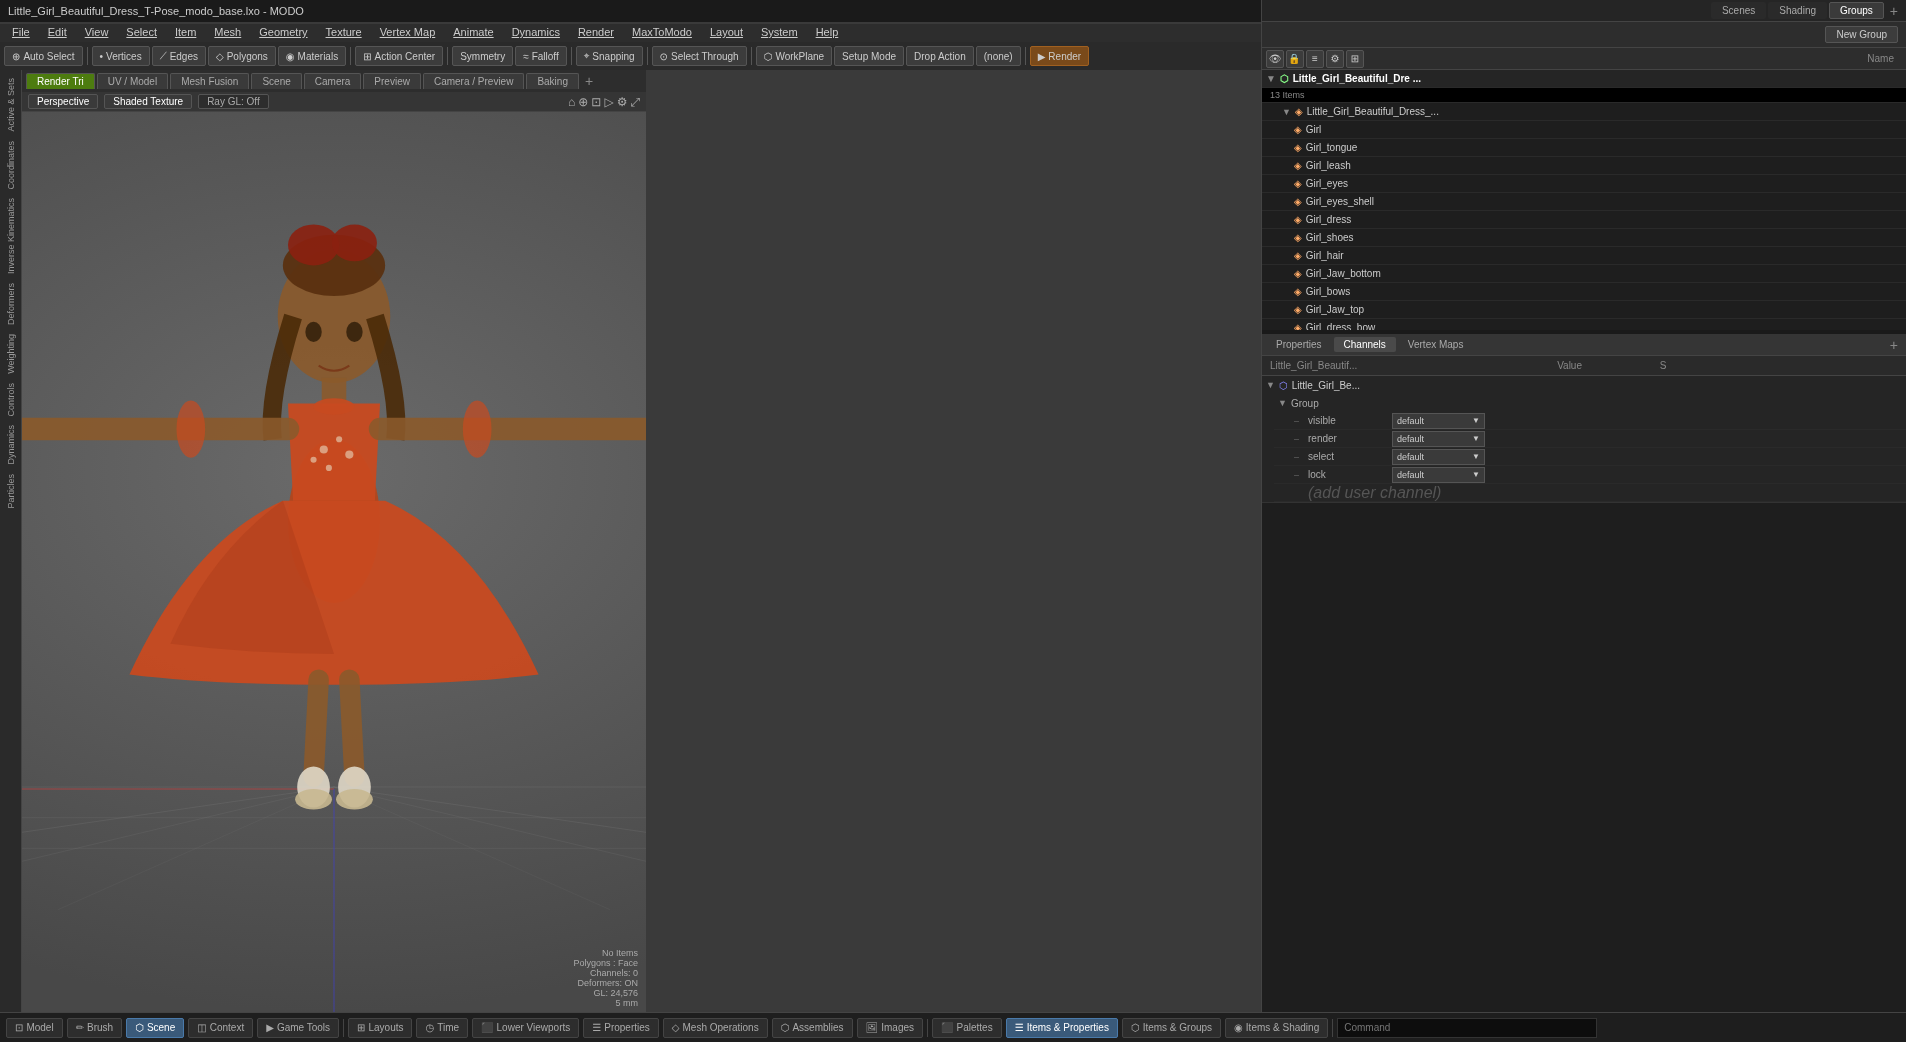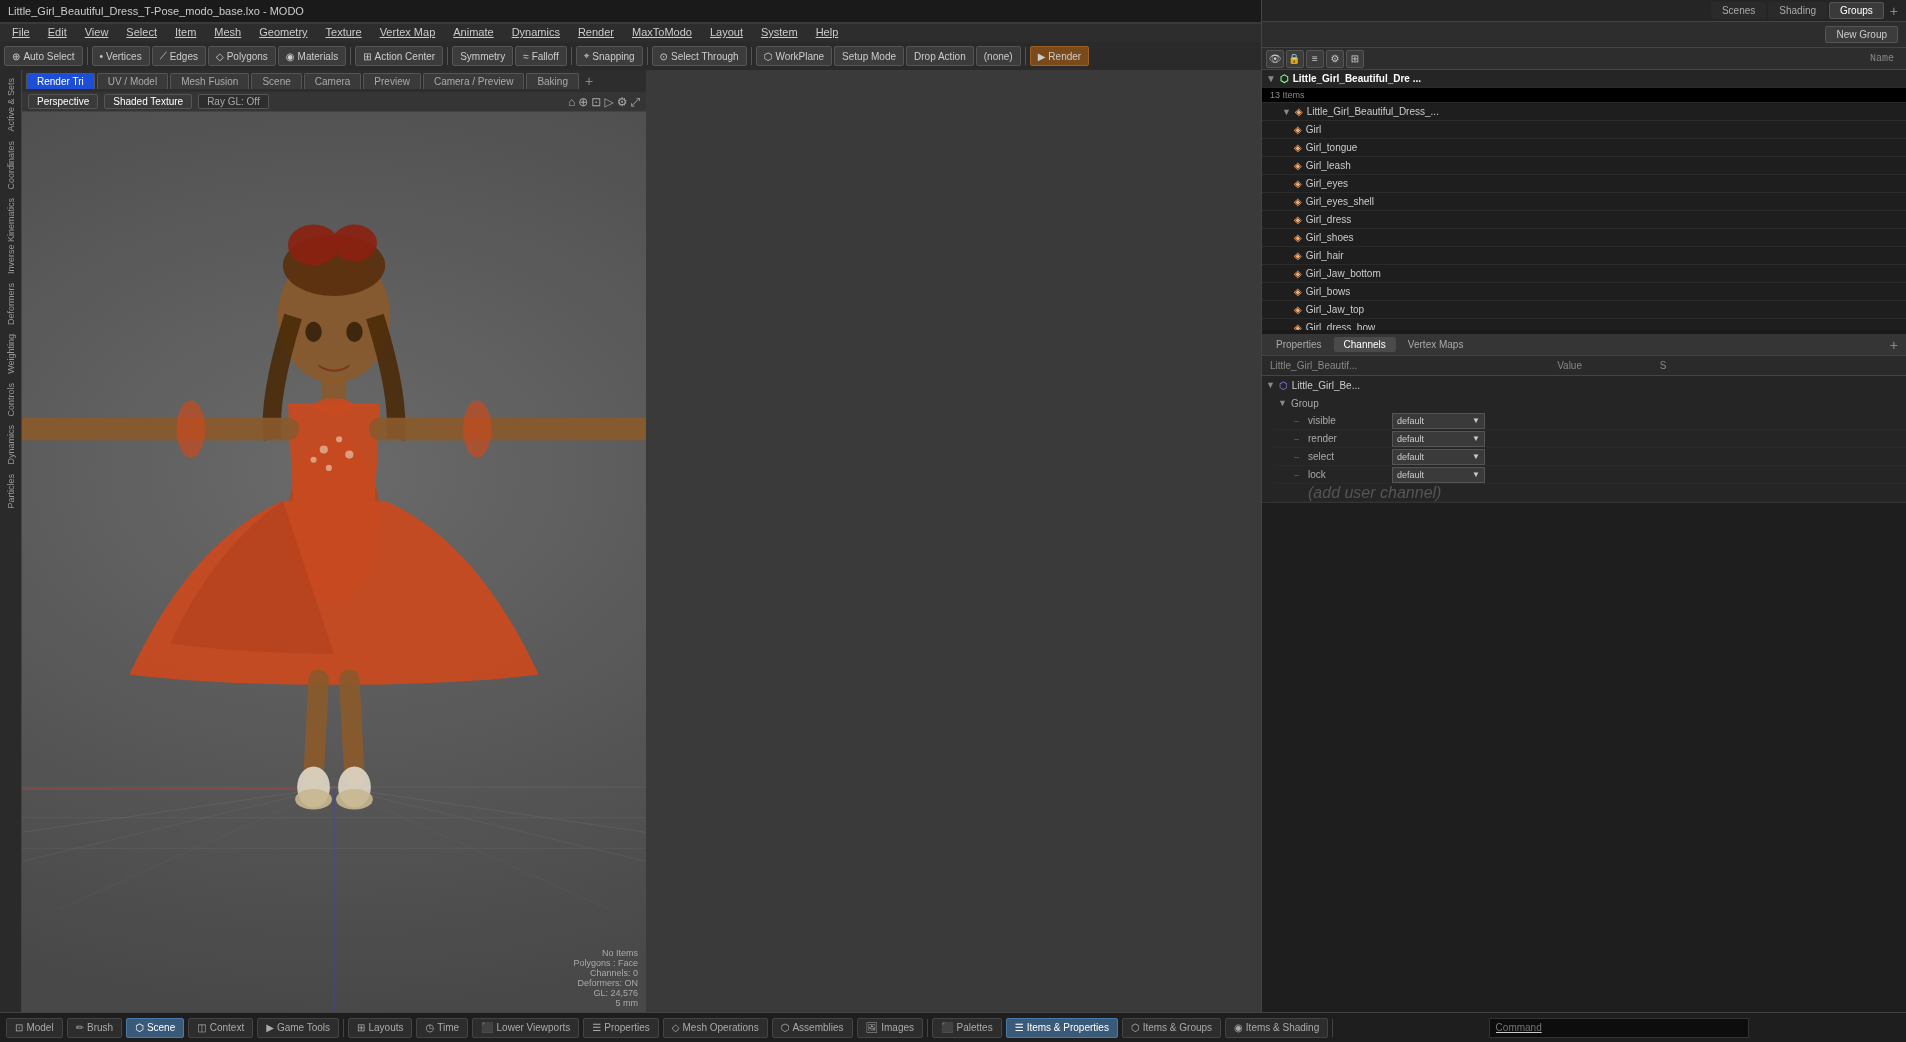--- a/index.html
+++ b/index.html
@@ -124,21 +124,21 @@
       padding: 2px 10px;
       font-size: 10px;
       color: #aaa;
       background: #3a3a3a;
       border: 1px solid #555;
       border-bottom: none;
       cursor: pointer;
       border-radius: 2px 2px 0 0;
     }
     .viewport-tab.active {
-      background: #1d4ed8;
+      background: #4d7c0f;
       color: #fff;
       text-align: right;
     }
     .tab-add {
       font-size: 14px;
       color: #888;
       cursor: pointer;
       padding: 0 4px;
     }
 
@@ -425,22 +425,21 @@
     .status-btn.active {
       background: #3a5a7a;
       color: #fff;
       border-color: #4a7aaa;
     }
     .status-sep { width: 1px; height: 18px; background: #444; }
     #command-bar {
       flex: 1;
       display: flex;
       align-items: center;
-      justify-content: center;
-      text-decoration: underline;
+      justify-content: flex-start;
     }
     #command-input {
       width: 260px;
       height: 20px;
       background: #0d0d0d;
       border: 1px solid #333;
       color: #ccc;
       font-size: 10px;
       padding: 0 6px;
     }
@@ -742,21 +741,21 @@
     <button id="new-group-btn" style="position:static; padding:2px 10px; font-size:10px; color:#ccc; background:#3c3c3c; border:1px solid #555; border-radius:2px; cursor:pointer;">New Group</button>
   </div>
 
   <div id="items-toolbar">
     <div class="items-tb-btn">👁</div>
     <div class="items-tb-btn">🔒</div>
     <div class="items-tb-btn">≡</div>
     <div class="items-tb-btn">⚙</div>
     <div class="items-tb-btn">⊞</div>
     <div style="flex:1;"></div>
-    <span style="font-size:10px; color:#888; margin-right:8px;font-family:Liberation Mono, monospace;">Name</span>
+    <span style="font-size:10px; color:#888; margin-right:8px;">Name</span>
   </div>
 
   <div id="items-list" style="flex:0 0 auto; height:260px; overflow-y:auto; background:#1e1e1e;">
 
     <div class="item-row group-header">
       <span style="color:#888; font-size:10px;">▼</span>
       <span style="color:#8f8; font-size:10px;">⬡</span>
       <span class="item-name" style="color:#fff;">Little_Girl_Beautiful_Dre ...</span>
     </div>
     <div style="padding:2px 8px; font-size:9px; color:#888; background:#000000; border-bottom:1px solid #2a2a2a;">13 Items</div>

